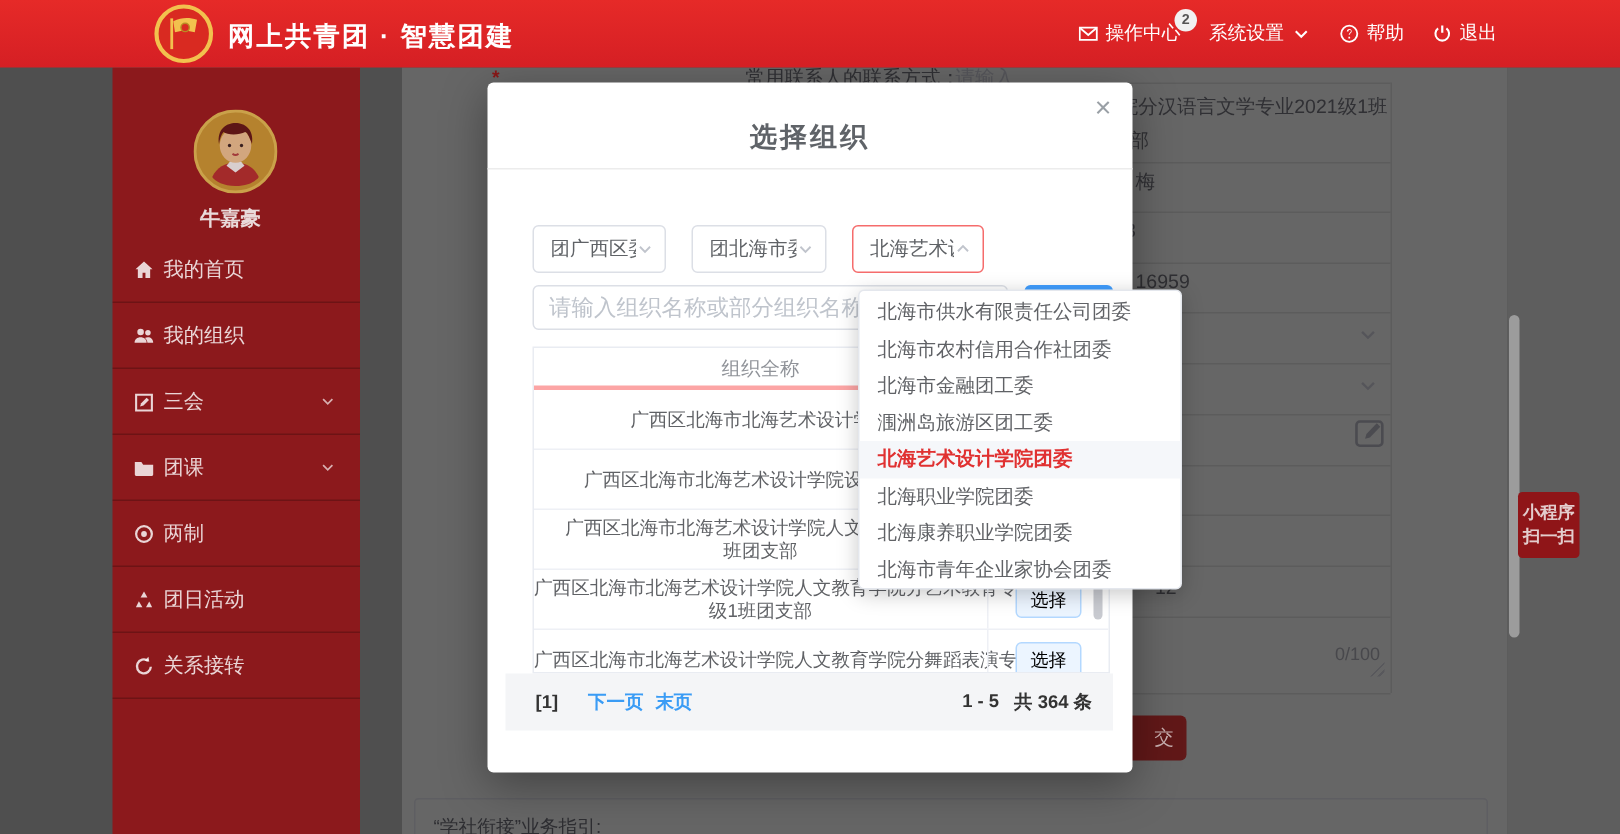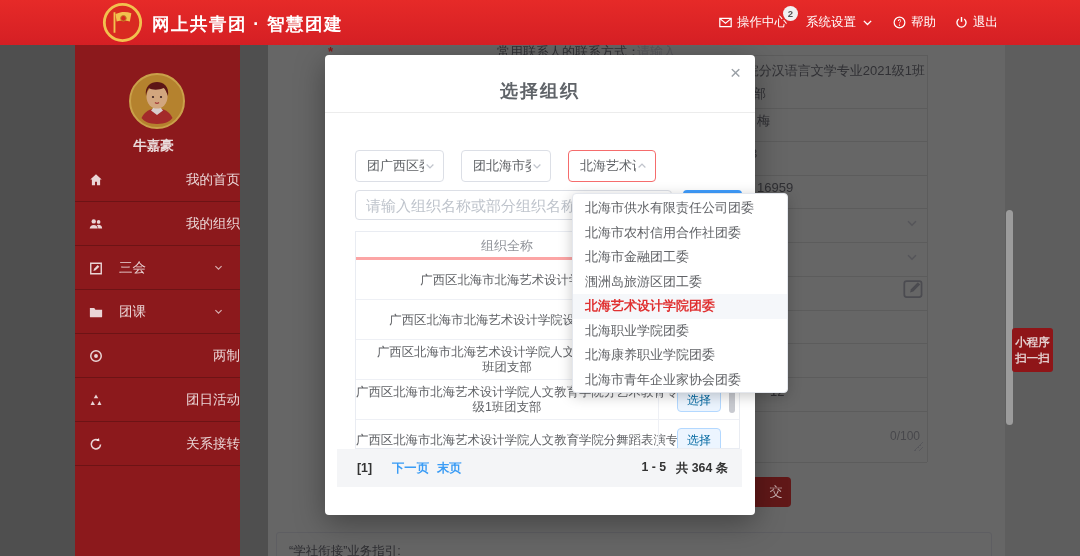--- a/index.html
+++ b/index.html
@@ -18,22 +18,22 @@
   .hdr-item { display:flex; align-items:center; gap:5px; position:relative; cursor:pointer; }
   .hdr-item .ic { width:13px; height:13px; color:#fff; }
   .hdr-badge { position:absolute; top:-8px; right:-11px; background:#f1f1f1; color:#555; font-size:9.5px;
     width:15px; height:15px; border-radius:50%; text-align:center; line-height:15px; font-weight:bold; }
 
   
   .sidebar { position:absolute; left:75px; top:45px; width:165px; height:511px; background:#8c191c; z-index:5; }
   .avatar-wrap { position:absolute; left:54px; top:28px; width:56px; height:56px; }
   .side-name { position:absolute; left:0; top:92px; width:157px; text-align:center; color:#e9dada; font-size:13.5px; font-weight:bold; }
   .side-menu { position:absolute; left:0; top:113px; width:165px; }
-  .side-item { height:44px; display:flex; align-items:center; padding-left:14px; gap:16px;
-    color:rgba(255,255,255,.82); font-size:13.5px; border-bottom:1px solid rgba(0,0,0,.22); cursor:pointer;justify-content:space-between; }
+  .side-item { height:44px; display:flex; align-items:center; padding-left:14px; gap:6px;
+    color:rgba(255,255,255,.82); font-size:13.5px; border-bottom:1px solid rgba(0,0,0,.22); cursor:pointer; }
   .side-item .ic { width:14px; height:14px; }
   .side-item .chev { margin-left:auto; margin-right:16px; width:11px; height:11px; color:rgba(255,255,255,.65); }
 
   
   .content-panel { position:absolute; left:268px; top:45px; width:737px; height:511px; background:#666666; }
   .right-strip { position:absolute; left:1005px; top:45px; width:75px; height:511px; background:#5e5e5e; }
   .page-scroll-thumb { position:absolute; left:1006px; top:210px; width:7px; height:215px; border-radius:4px; background:#9c9c9c; }
   .bg-text { position:absolute; color:#303034; font-size:13px; white-space:nowrap; }
   .bg-dim { color:#55555a; }
   .req-star { color:#8a1616; font-weight:bold; }
@@ -70,21 +70,21 @@
   .search-input::placeholder { color:#bfc4cc; }
   .search-btn { position:absolute; left:358px; top:135px; width:59px; height:30px; background:#409eff; border:none; border-radius:4px; cursor:pointer; }
   .org-table { position:absolute; left:30px; top:176px; width:385px; height:218px; border:1px solid #e9ecf2; overflow:hidden; }
   .tbl-head { height:28px; line-height:28px; border-bottom:3px solid #fca5a5; font-size:13px; color:#909399; }
   .tbl-head .c1 { display:inline-block; width:302px; text-align:center; }
   .tbl-row { position:relative; height:40px; border-bottom:1px solid #eef0f5; font-size:12.4px; color:#606266; }
   .tbl-row .name { position:absolute; left:0; top:0; width:302px; height:40px; display:flex; flex-direction:column; justify-content:center; text-align:center; line-height:15px; }
   .tbl-row .name div { white-space:nowrap; }
   .col-div { position:absolute; left:302px; top:0; width:1px; height:100%; background:#eef0f5; }
   .pick-btn { position:absolute; left:321px; top:8px; width:44px; height:24px; background:#ecf5ff; border:1px solid #b3d8ff;
-    border-radius:4px; color:#0369a1; font-size:12px; text-align:center; line-height:22px; cursor:pointer; }
+    border-radius:4px; color:#000000; font-size:12px; text-align:center; line-height:22px; cursor:pointer; }
   .tbl-scroll-thumb { position:absolute; left:404px; top:326px; width:6px; height:32px; background:#c8cad0; border-radius:3px; }
   .pagination { position:absolute; left:12px; top:394px; width:405px; height:38px; background:#f4f5f7;
     display:flex; align-items:center; font-size:12.3px; color:#333; }
   .pg-cur { margin-left:20px; font-weight:bold; }
   .pg-link { color:#3a9cf5; font-weight:bold; cursor:pointer; }
   .pg-next { margin-left:20px; }
   .pg-last { margin-left:8px; }
   .pg-summary { margin-left:auto; margin-right:14px; font-weight:bold; display:flex; gap:10px; }
 
   

